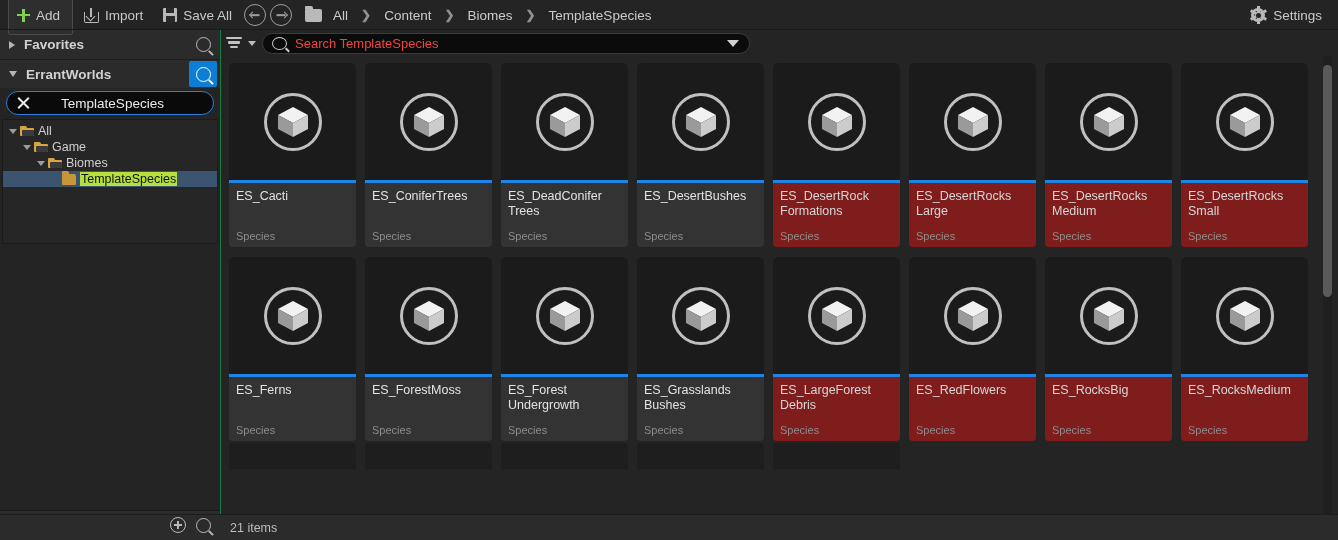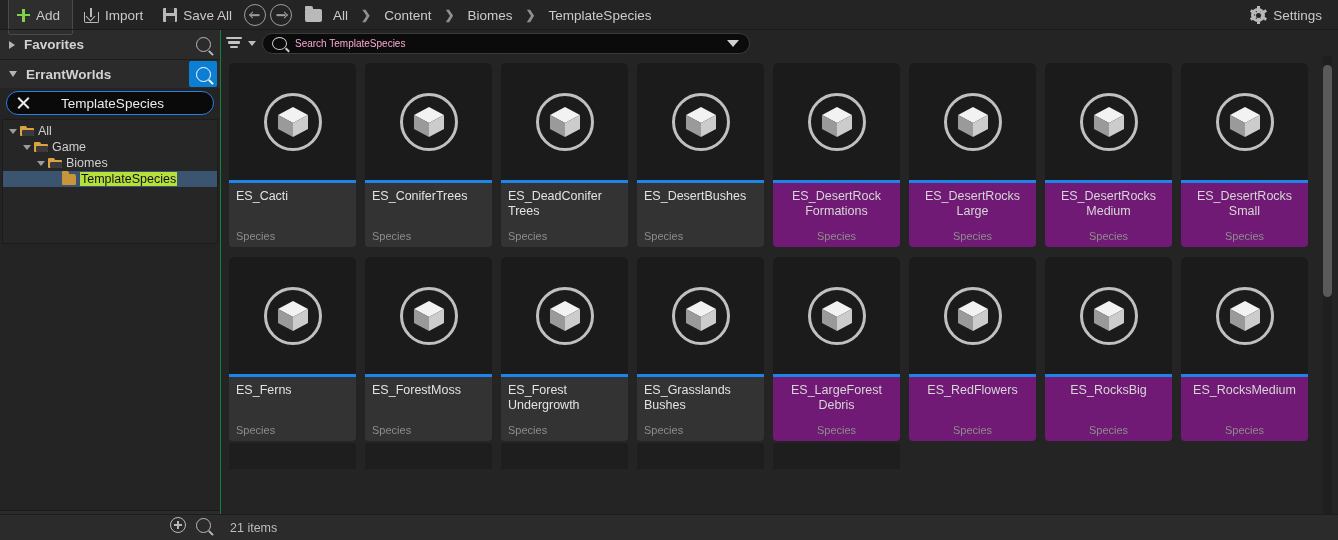--- a/index.html
+++ b/index.html
@@ -120,31 +120,31 @@
   .filter-ico { width:16px; height:14px; position:relative; flex:0 0 16px; }
   .filter-ico i { position:absolute; left:0; height:2.2px; background:#c2c2c2; border-radius:1px; }
   .filter-ico i:nth-child(1){ top:1px; width:16px; }
   .filter-ico i:nth-child(2){ top:5.4px; left:2px; width:12px; }
   .filter-ico i:nth-child(3){ top:9.8px; left:4px; width:8px; }
   .cdown { width:0; height:0; border-top:5px solid #bdbdbd; border-left:4.5px solid transparent; border-right:4.5px solid transparent; flex:0 0 auto; }
   .cdown.big { border-top-width:7px; border-left-width:6px; border-right-width:6px; border-top-color:#d0d0d0; }
   .searchbox { width:488px; height:21px; background:#0b0b0b; border:1px solid #3b3b3b; border-radius:11px; display:flex; align-items:center; padding:0 10px 0 9px; gap:8px; }
   .searchbox .mag-ico { width:13px; height:13px; border-width:1.7px; border-color:#cfcfcf; }
   .searchbox .mag-ico::after { background:#cfcfcf; width:5px; }
-  .search-ph { flex:1; font-size:10px; color:#f9a8d4; }
+  .search-ph { flex:1; font-size:13px; color:#ef4444; }
 
   .grid-wrap { flex:1 1 auto; position:relative; overflow:hidden; background:#242424; padding:0 0 0 8px; }
   .grid { display:flex; flex-wrap:wrap; gap:10px 9px; padding-top:7px; }
   .tile { width:127px; height:184px; background:#333333; border-radius:4px; display:flex; flex-direction:column; overflow:hidden; }
   .tile .thumb { height:117px; background:#1b1b1b; display:flex; align-items:center; justify-content:center; border-radius:4px 4px 0 0; }
   .tile .accent { height:3px; background:#1e84e8; }
   .tile .meta { flex:1; padding:6px 7px 5px 7px; display:flex; flex-direction:column; }
   .tile .name { font-size:12.5px; color:#e2e2e2; line-height:14.5px; }
   .tile .type { margin-top:auto; font-size:11px; color:#8d8d8d; }
-  .tile.dim { background:#701a75;text-align:center; }
+  .tile.dim { background:#7f1d1d; }
   .tile.dim .name { color:#d6d6d6; }
   
   .cube { width:58px; height:58px; position:relative; }
   .cube .ring { position:absolute; inset:0; border:3.5px solid #c0c0c0; border-radius:50%; }
   .cube svg { position:absolute; left:11px; top:11px; }
 
   .ghostrow { display:flex; gap:9px; padding-left:0; margin-top:2px; }
   .ghost { width:127px; height:26px; background:#1e1e1e; border-radius:4px 4px 0 0; }
 
   .vscroll { position:absolute; right:6px; top:9px; width:9px; height:232px; background:#5a5a5a; border-radius:5px; }

